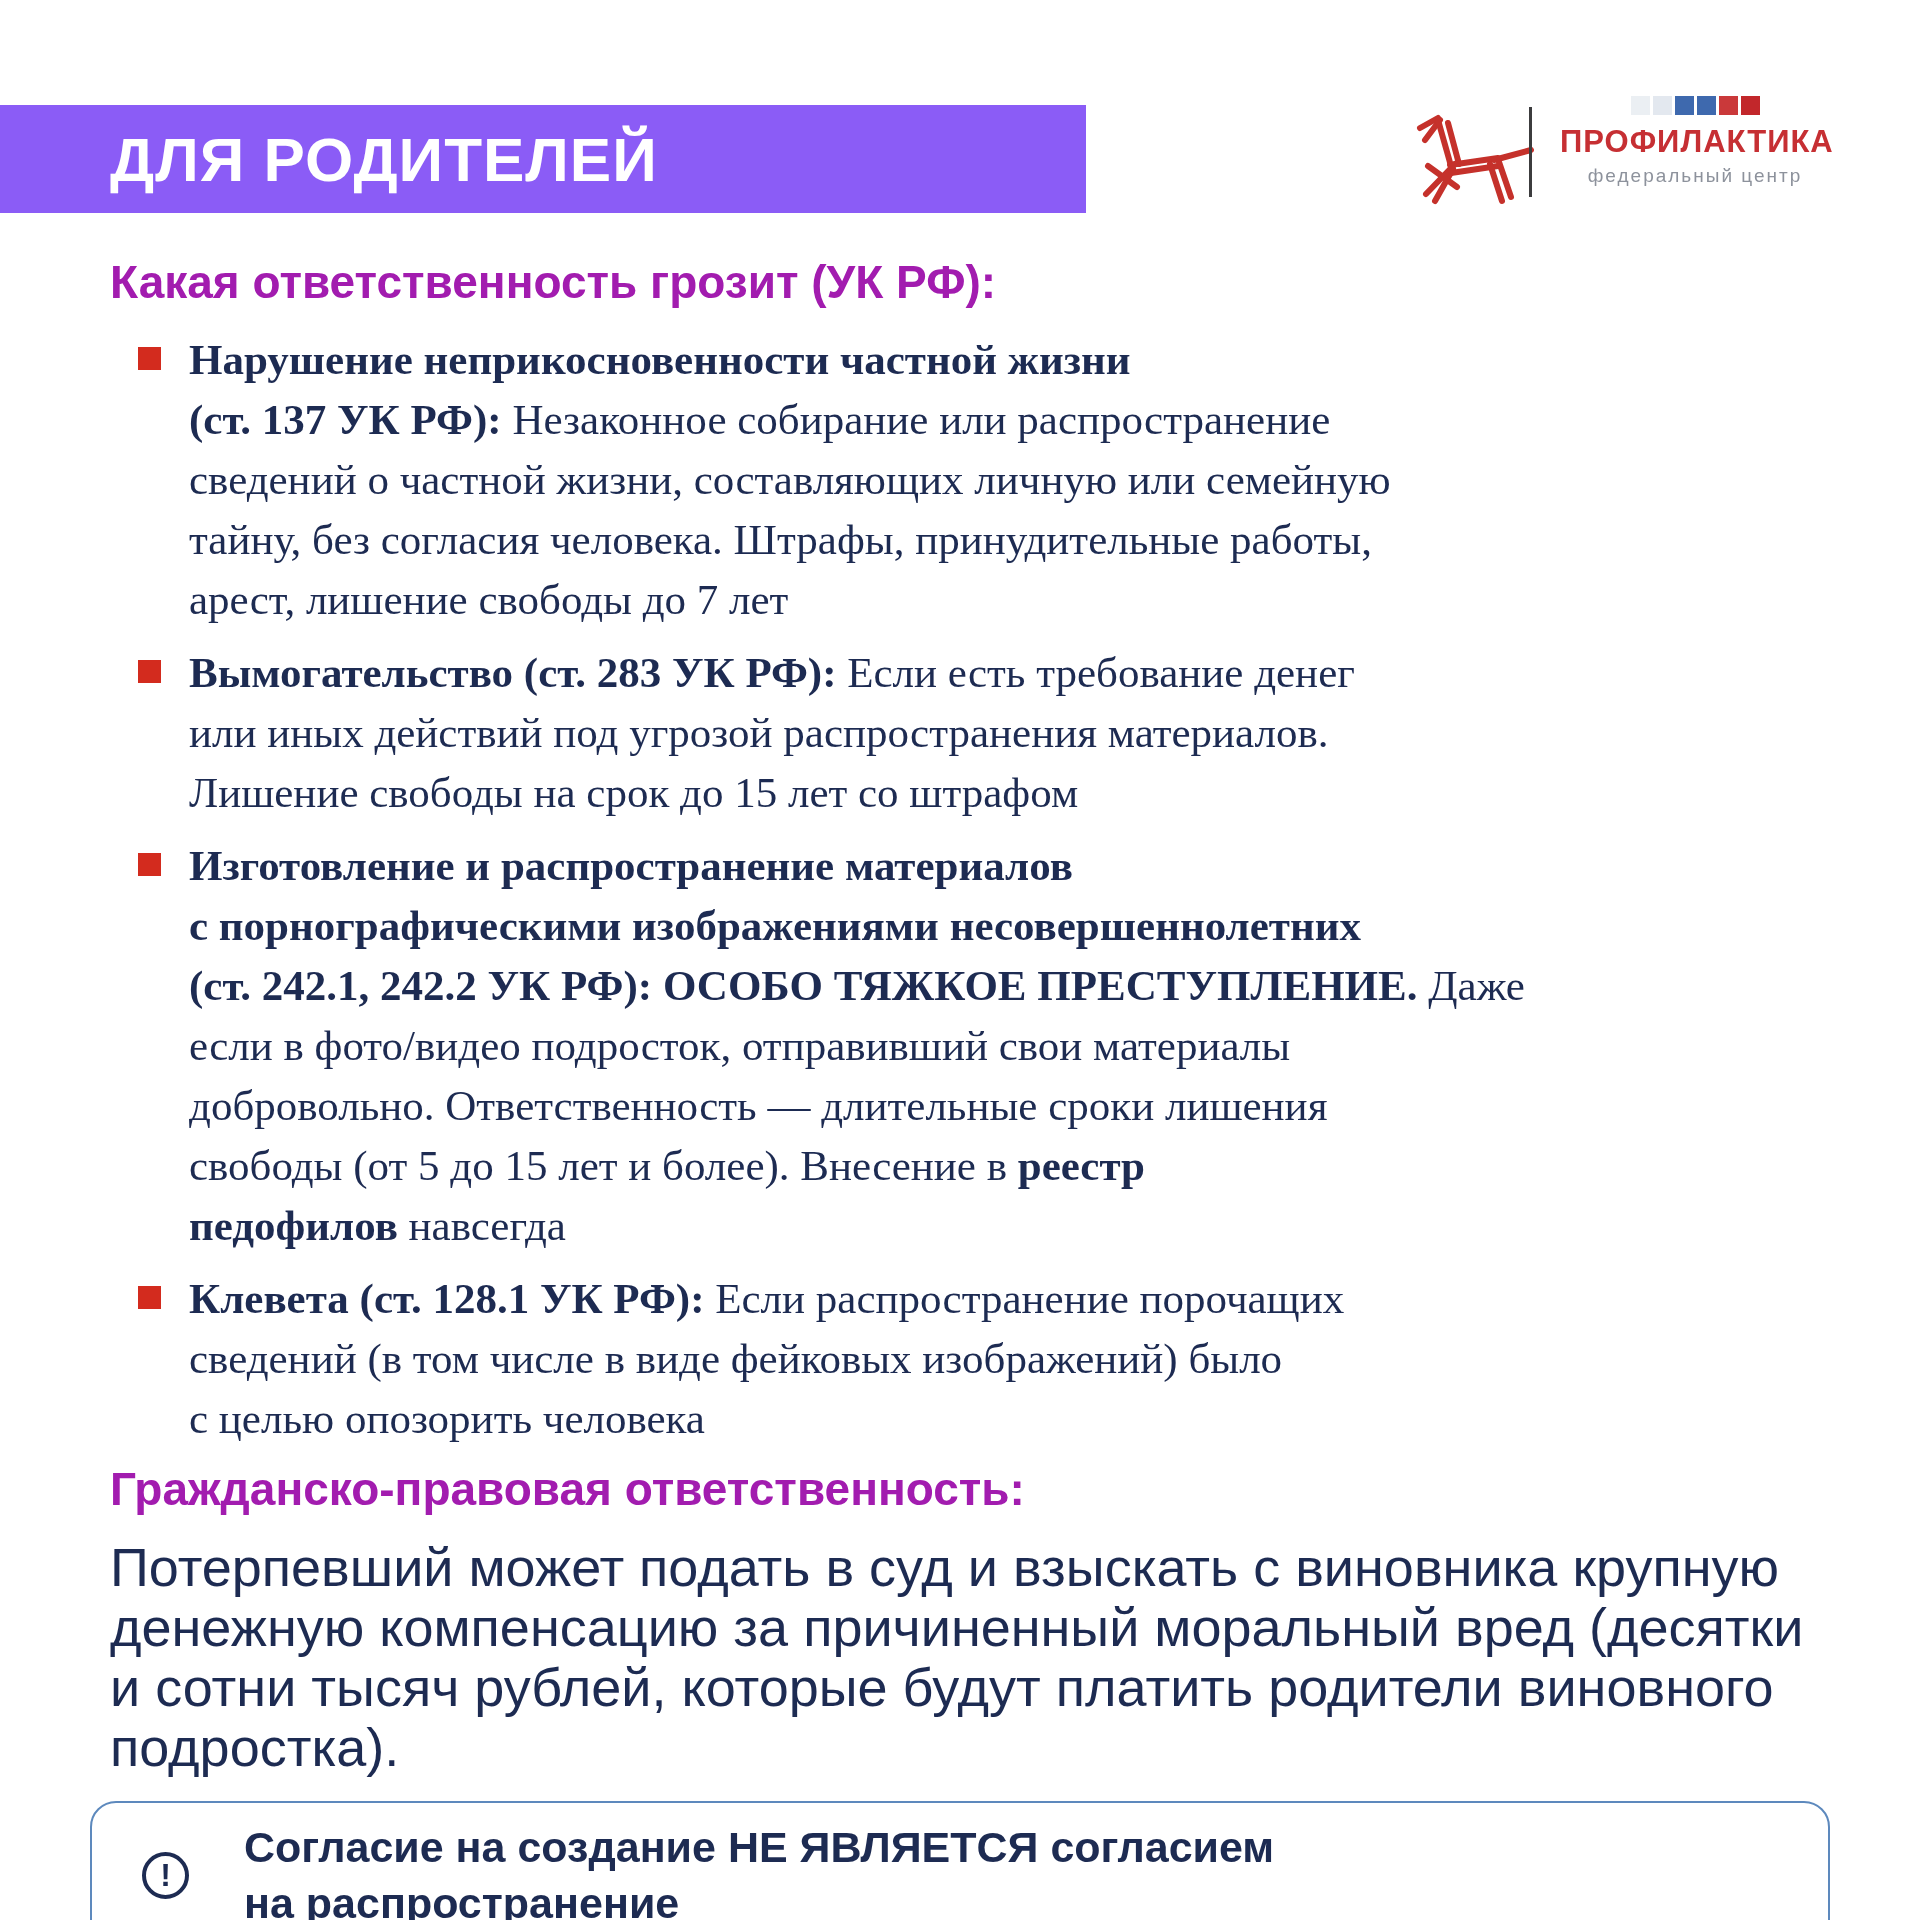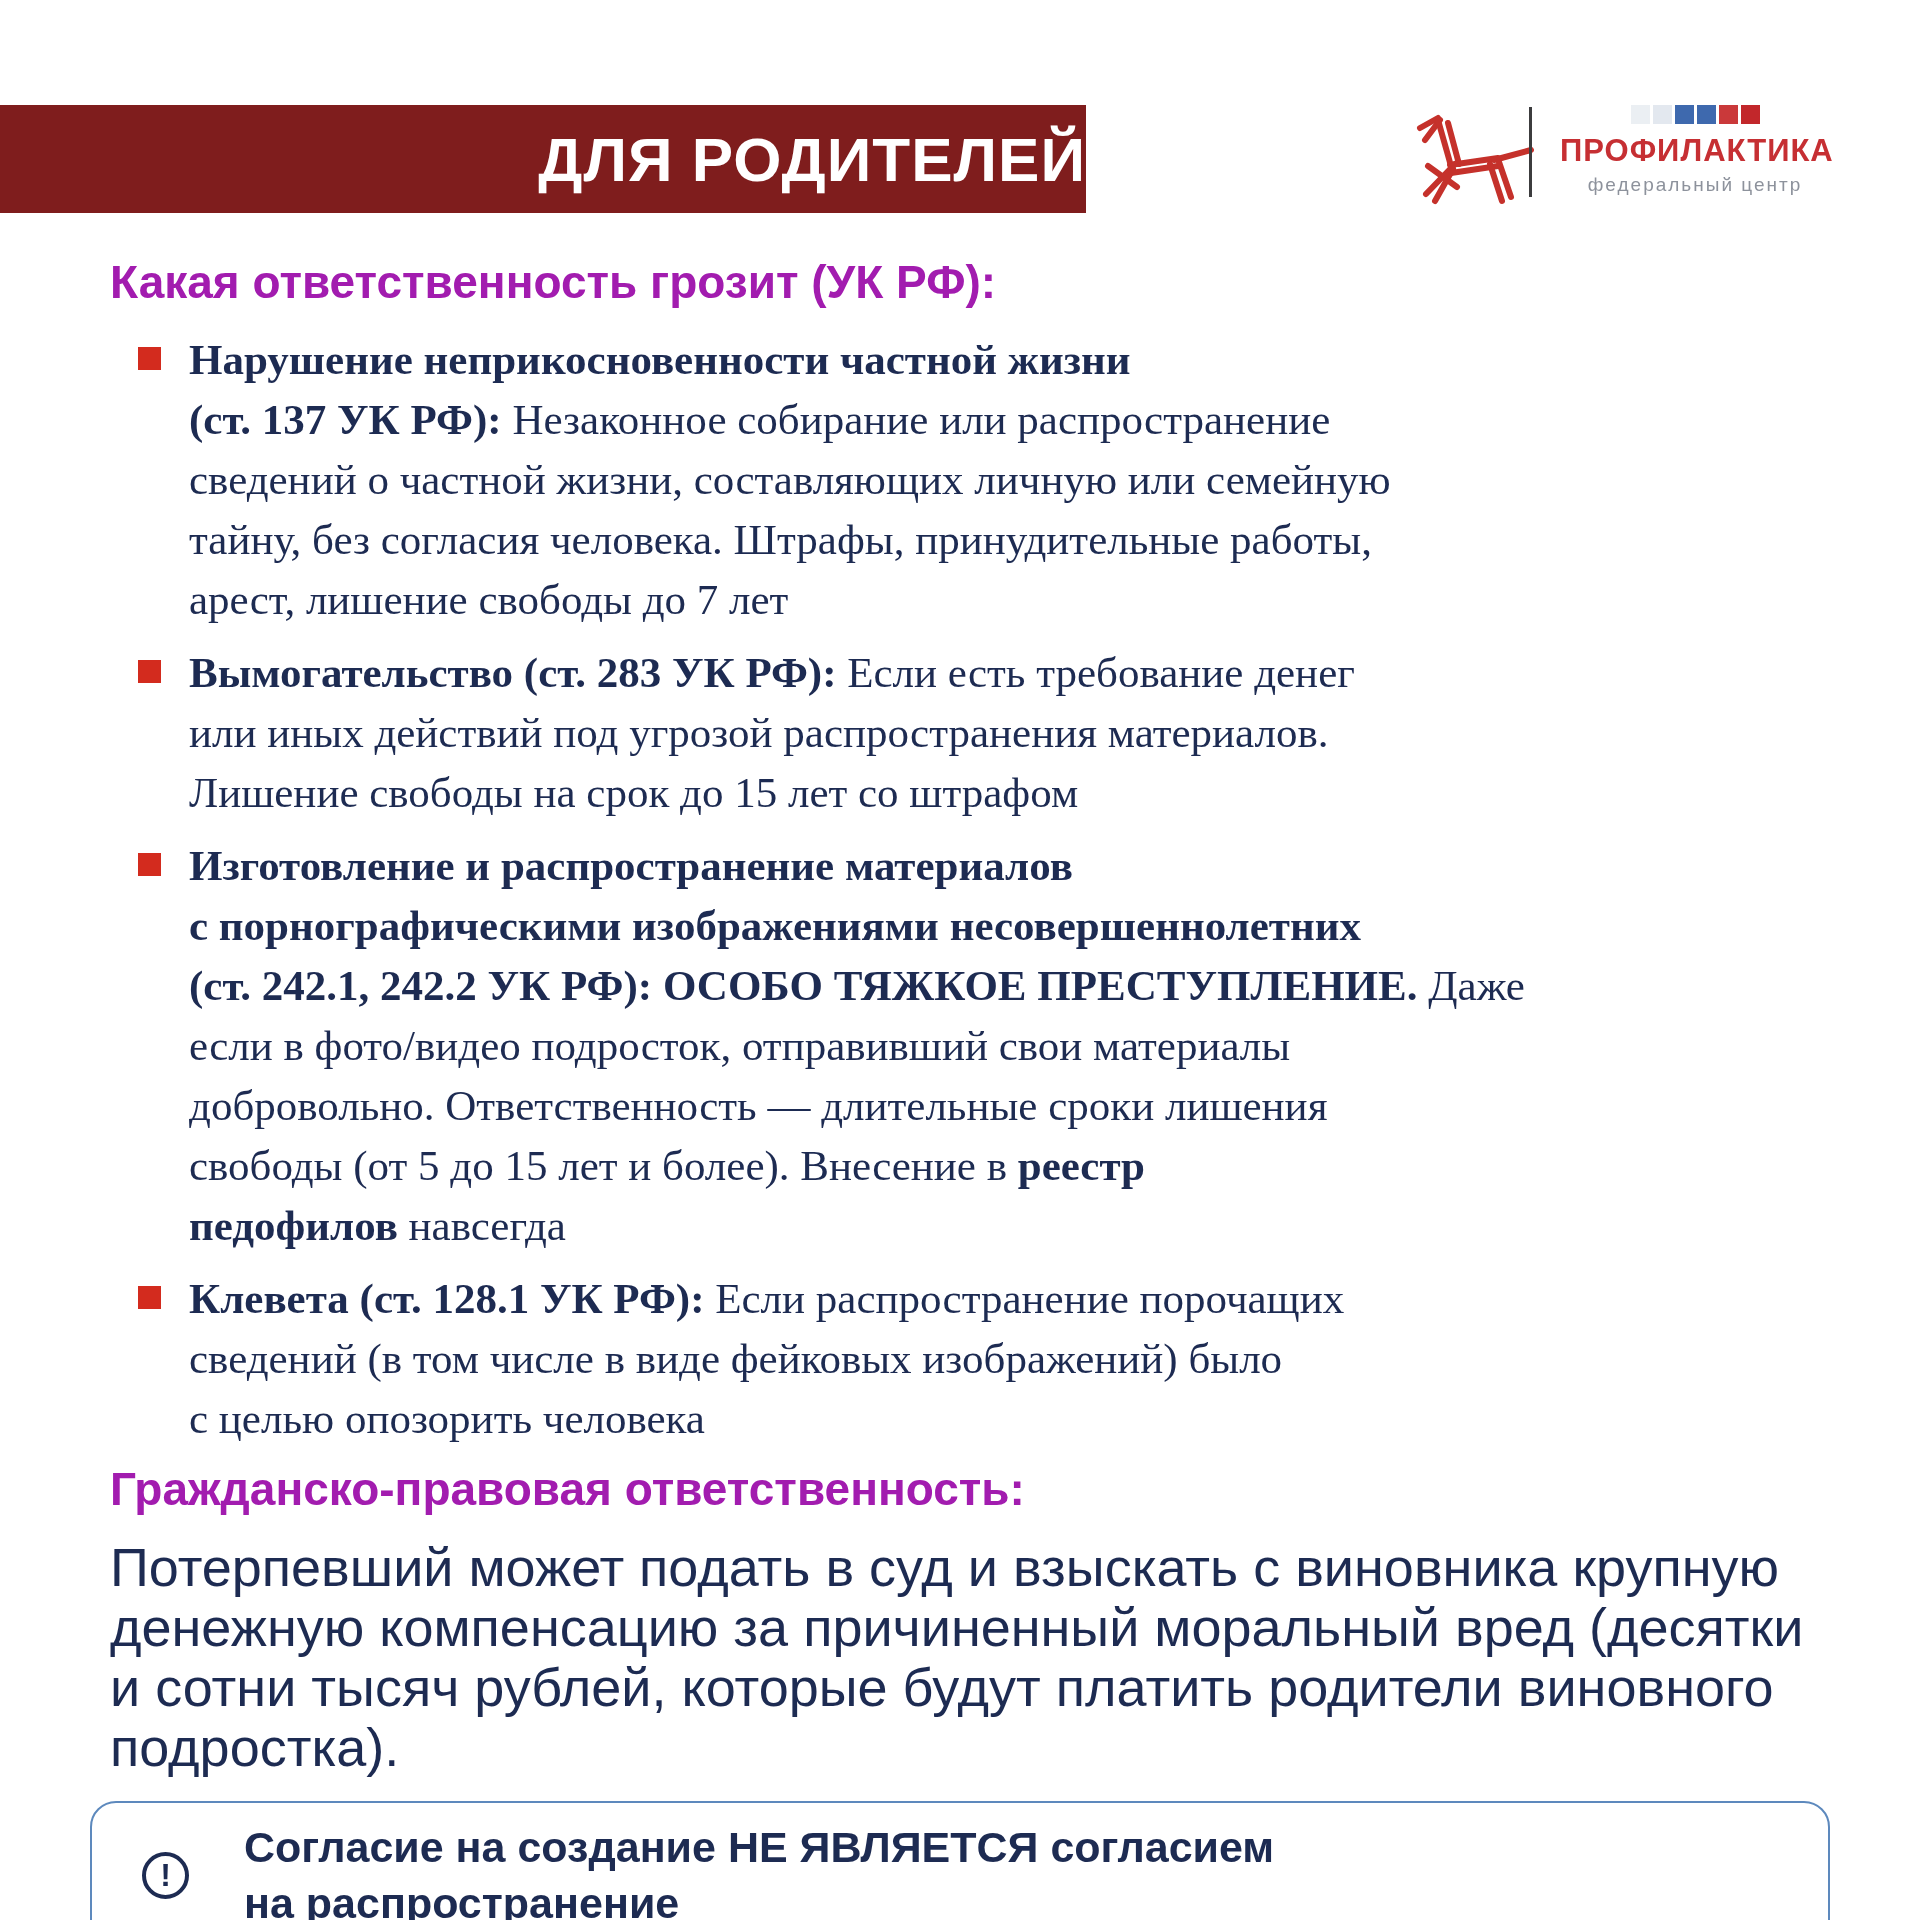--- a/index.html
+++ b/index.html
@@ -14,25 +14,24 @@
     overflow: hidden;
   }
 
   
   .band {
     position: absolute;
     left: 0;
     top: 105px;
     width: 1086px;
     height: 108px;
-    background: #7f1d1d;
+    background: #8b5cf6;
     display: flex;
     align-items: center;
     padding-left: 110px;
-    justify-content: flex-end;
   }
   .band-title {
     color: #ffffff;
     font-size: 62px;
     font-weight: 700;
     letter-spacing: 1px;
     white-space: nowrap;
   }
 
   
@@ -47,21 +46,21 @@
     position: absolute;
     left: 1529px;
     top: 107px;
     width: 3px;
     height: 90px;
     background: #3c3c3e;
   }
   .brand {
     position: absolute;
     left: 1560px;
-    top: 105px;
+    top: 96px;
     width: 270px;
     text-align: center;
   }
   .squares {
     display: flex;
     justify-content: center;
     gap: 3px;
     margin-bottom: 9px;
   }
   .squares span {

